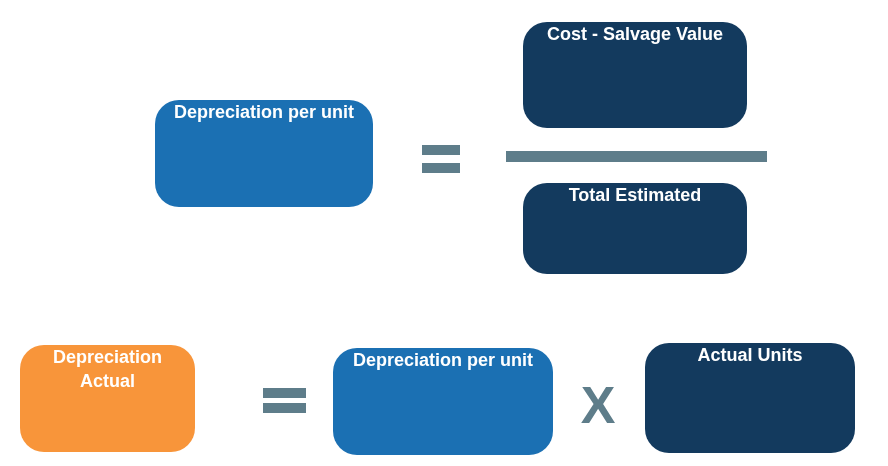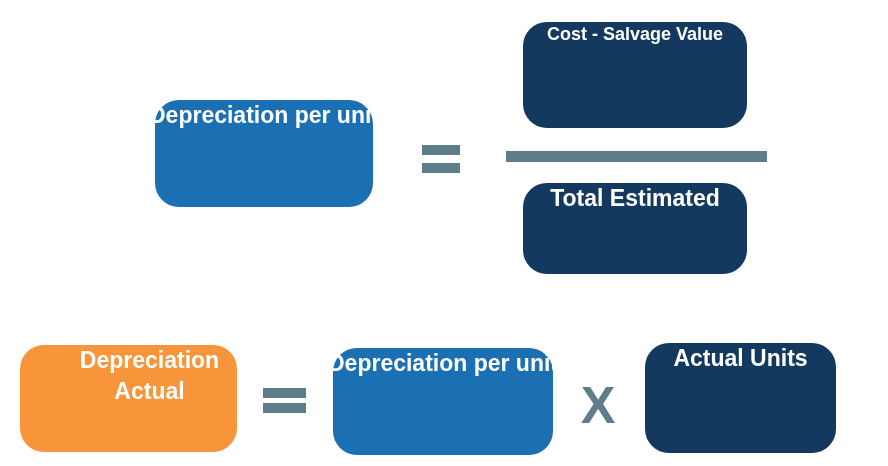--- a/index.html
+++ b/index.html
@@ -24,21 +24,21 @@
     text-align: center;
     color: #ffffff;
     font-weight: bold;
     line-height: 1.35;
   }
   .box .line { display: block; white-space: nowrap; }
   .blue   { background: #1B70B3; }
   .navy   { background: #133A5E; }
   .orange { background: #F8953A; }
 
-  .fs17 { font-size: 23px; }
+  .fs17 { font-size: 18px; }
   .fs18 { font-size: 18px; }
 
   .equals {
     position: absolute;
     display: flex;
     flex-direction: column;
     justify-content: space-between;
   }
   .equals .bar {
     width: 100%;
@@ -66,23 +66,23 @@
     color: #5E7D8A;
     font-weight: bold;
     font-size: 52px;
     line-height: 58px;
     text-align: center;
   }
 
   .box-result-top      { left: 155px; top: 100px; width: 218px; height: 107px; }
   .box-numerator       { left: 523px; top:  22px; width: 224px; height: 106px; }
   .box-denominator     { left: 523px; top: 183px; width: 224px; height: 91px; }
-  .box-expense         { left:  20px; top: 345px; width: 175px; height: 107px; padding-left: 42px; }
+  .box-expense         { left:  20px; top: 345px; width: 175px; height: 107px; }
   .box-per-unit-bottom { left: 333px; top: 348px; width: 220px; height: 107px; }
-  .box-actual-units    { left: 645px; top: 343px; width: 191px; height: 110px; }
+  .box-actual-units    { left: 645px; top: 343px; width: 210px; height: 110px; }
 </style>
 </head>
 <body>
 
 <div class="canvas">
 
   <div class="box blue fs17 box-result-top">
     <span class="line">Depreciation per unit</span>
   </div>
 

